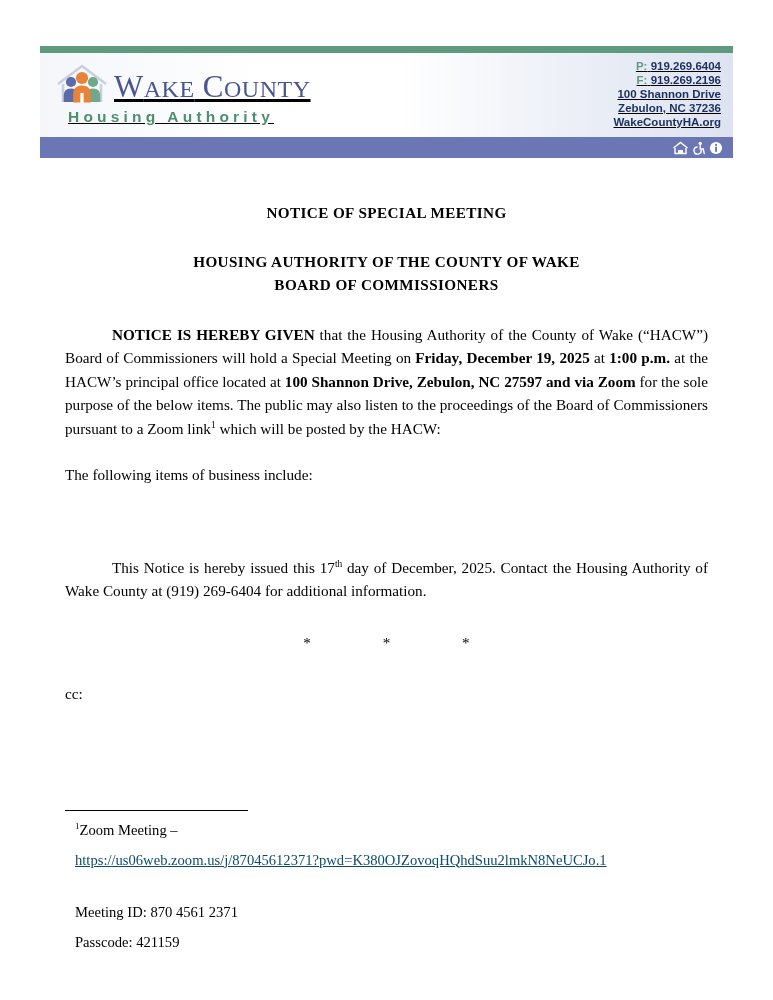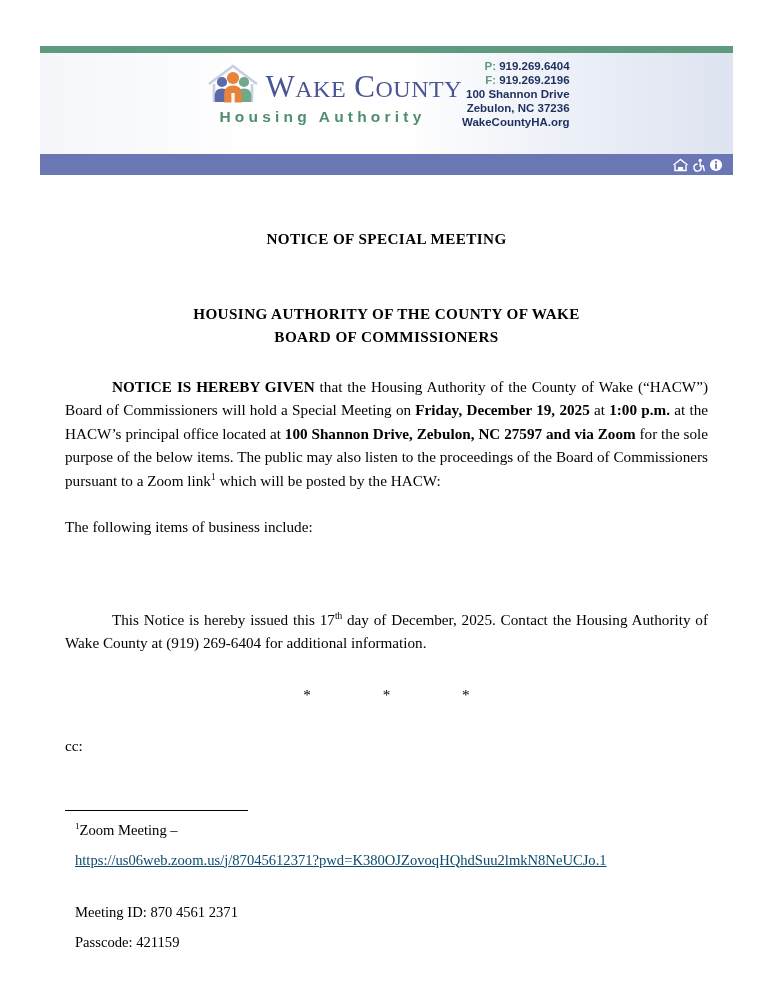--- a/index.html
+++ b/index.html
@@ -30,25 +30,26 @@
     top: 46px;
     width: 693px;
   }
   .lh-topbar {
     height: 7px;
     background: #5d9a7e;
     width: 100%;
   }
   .lh-body {
     position: relative;
-    height: 101px;
+    height: 84px;
     background: linear-gradient(to right, #f4f6fa 0%, #ffffff 32%, #ffffff 52%, #eef1f8 74%, #dde3f0 100%);
     display: flex;
     align-items: flex-start;
-    justify-content: center;
+    justify-content: space-between;
+    text-decoration: underline;
   }
   .lh-bottombar {
     height: 21px;
     background: #6b77b5;
     width: 100%;
     display: flex;
     align-items: center;
     justify-content: flex-end;
     padding-right: 10px;
     box-sizing: border-box;
@@ -125,21 +126,20 @@
     left: 65px;
     top: 205px;
     width: 643px;
     font-size: 15.2px;
     line-height: 1.0;
   }
   .title-line {
     text-align: center;
     font-weight: bold;
     letter-spacing: 0.4px;
-    margin-top: 26px;
   }
   .t1 { margin-bottom: 0; }
   .gap-1 { height: 34px; }
   .t2 { }
   .t3 { margin-top: 8px; text-align: center; }
 
   p.body-para {
     margin: 0;
     text-align: justify;
     line-height: 23.5px;

